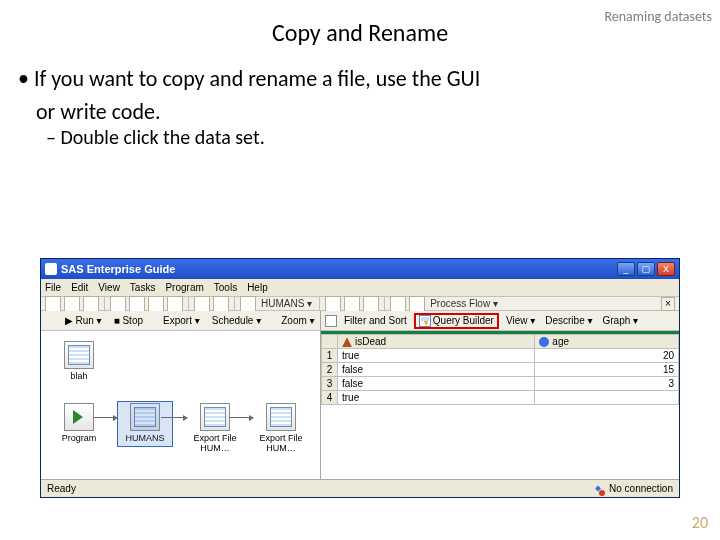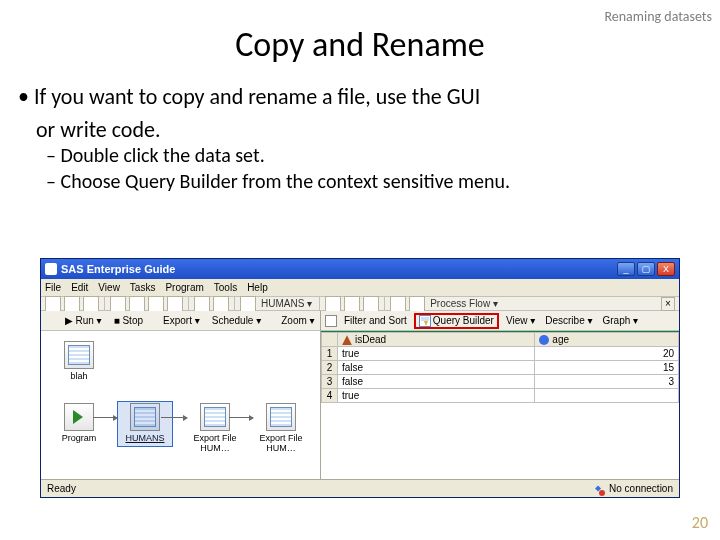--- a/index.html
+++ b/index.html
@@ -14,22 +14,22 @@
   }
   .slide-header-tag {
     position: absolute;
     top: 8px;
     right: 8px;
     font-size: 14px;
     color: #7f7f7f;
   }
   .title {
     text-align: center;
-    font-size: 34px;
-    margin-top: 24px;
+    font-size: 24px;
+    margin-top: 18px;
     margin-bottom: 18px;
     font-weight: 400;
     color: #000;
   }
   .bullets { margin: 0 18px 12px 18px; font-size: 22px; color:#000; }
   .bullet-l1 { margin: 0 0 6px 0; }
   .bullet-l1::before { content: "• "; }
   .lvl1-cont { margin-left: 18px; }
   .bullet-l2 { margin: 0 0 2px 28px; font-size: 20px; }
   .bullet-l2::before { content: "– "; }
@@ -169,21 +169,21 @@
     content:""; position:absolute; left:1px; right:1px; top:1px; bottom:5px;
     background:#cde0f5;
   }
   .qb-ico::after{
     content:""; position:absolute; left:4px; top:5px;
     border-top:5px solid #e0b030; border-left:2px solid transparent; border-right:2px solid transparent;
   }
 
   .grid {
     flex:1; position:relative; overflow:hidden;
-    border-top:1px solid #15803d;
+    border-top:3px solid #15803d;
   }
   table.datagrid {
     border-collapse:collapse; font-size:10px; width:100%;
   }
   table.datagrid th, table.datagrid td {
     border:1px solid #c0c0c0; padding:1px 4px; height:14px;
     background:#fff; text-align:left;
   }
   table.datagrid th {
     background:#ece9d8; font-weight:normal;
@@ -218,21 +218,20 @@
 </head>
 <body>
 
 <div class="slide-header-tag">Renaming datasets</div>
 <div class="title">Copy and Rename</div>
 
 <div class="bullets">
   <div class="bullet-l1">If you want to copy and rename a file, use the GUI</div>
   <div class="lvl1-cont">or write code.</div>
   <div class="bullet-l2">Double click the data set.</div>
-  <div class="bullet-l2">Choose Query Builder from the context sensitive menu.</div>
 </div>
 
 <div class="appwin">
 
   <div class="titlebar">
     <span class="win-icon"></span>
     <span class="title-text">SAS Enterprise Guide</span>
     <div class="win-btns">
       <div class="win-btn">_</div>
       <div class="win-btn">▢</div>
@@ -293,21 +292,21 @@
       </div>
       <div class="flow-canvas">
         <div class="flow-item" style="left:12px; top:10px;">
           <div class="flow-icon data"></div>
           <div>blah</div>
         </div>
         <div class="flow-item" style="left:12px; top:72px;">
           <div class="flow-icon run"></div>
           <div>Program</div>
         </div>
-        <div class="flow-item" style="left:78px; top:72px;text-decoration:underline;">
+        <div class="flow-item" style="left:78px; top:72px;">
           <div class="flow-icon data"></div>
           <div>HUMANS</div>
         </div>
         <div class="flow-sel" style="left:76px; top:70px; width:56px; height:46px;"></div>
         <div class="flow-item" style="left:148px; top:72px;">
           <div class="flow-icon data"></div>
           <div>Export File HUM…</div>
         </div>
         <div class="flow-item" style="left:214px; top:72px;">
           <div class="flow-icon data"></div>

